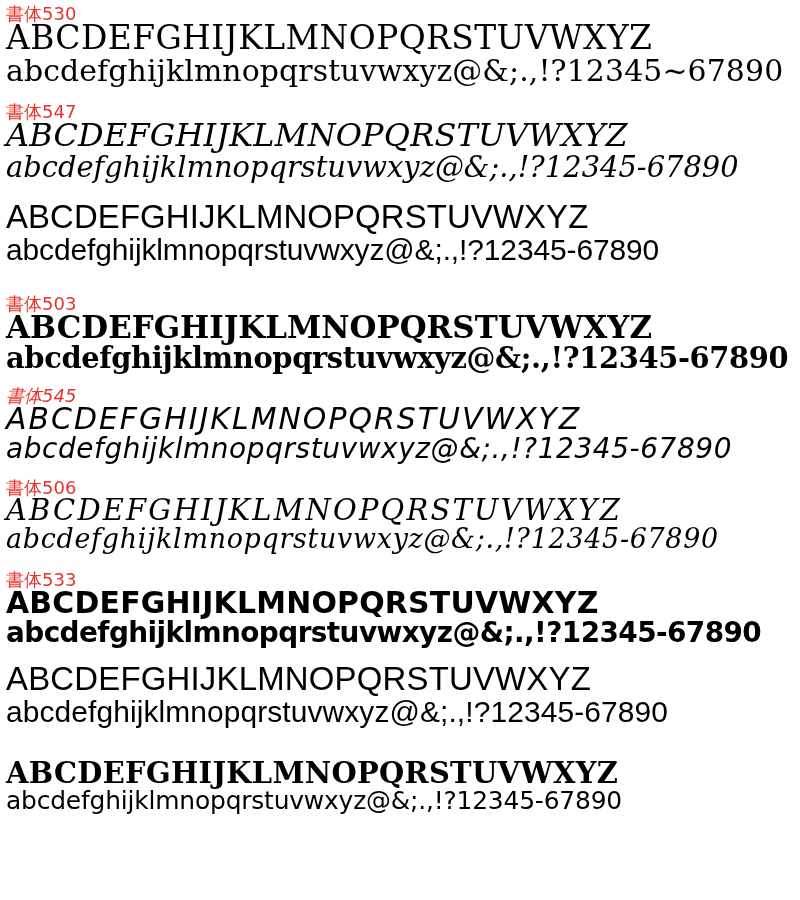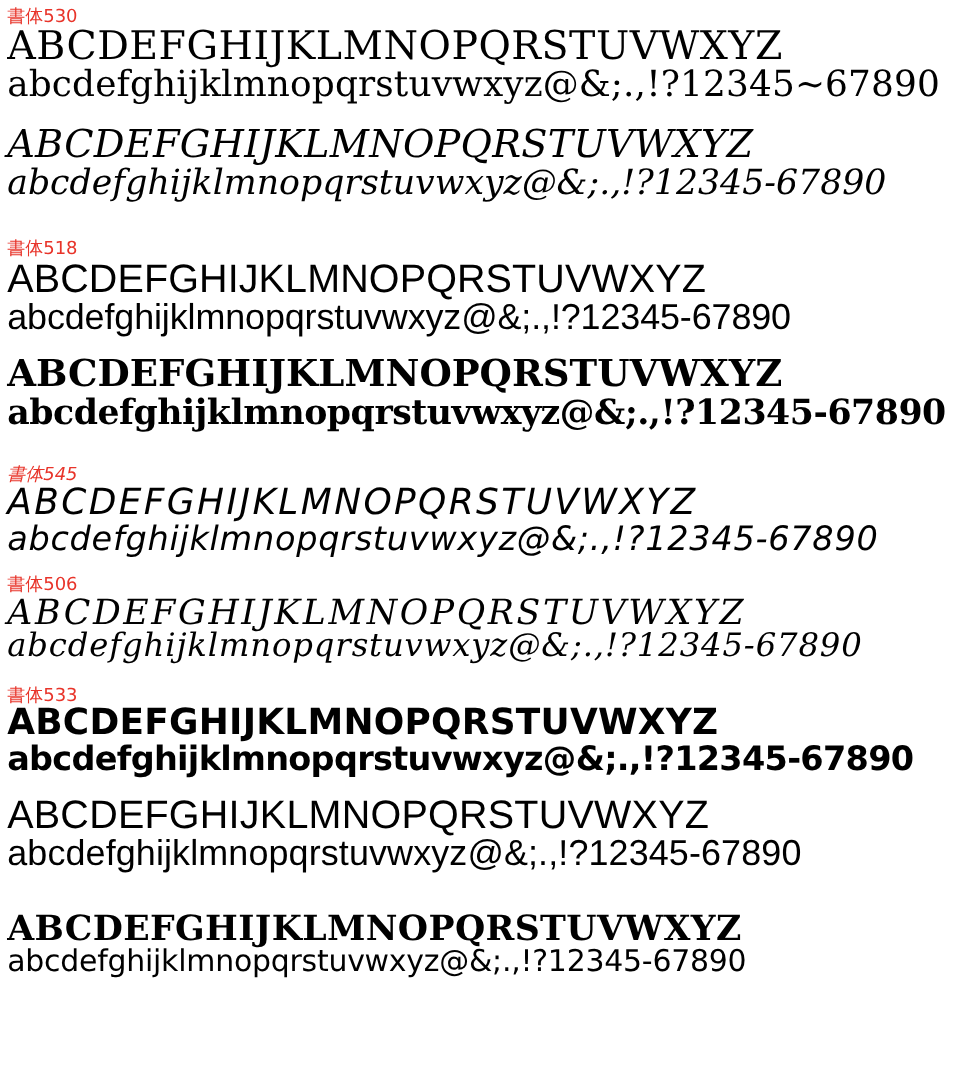--- a/index.html
+++ b/index.html
@@ -21,21 +21,21 @@
     padding: 6px 0 0 0;
   }
   .specimen {
     position: relative;
     box-sizing: border-box;
     padding: 0 4px 0 6px;
   }
   .label {
     color: #e8342a;
     font-family: "DejaVu Sans", sans-serif;
-    font-size: 15px;
+    font-size: 18px;
     line-height: 15px;
     letter-spacing: 0px;
     white-space: nowrap;
   }
   .line {
     white-space: nowrap;
     color: #000000;
     line-height: 1.04;
     transform-origin: left center;
   }
@@ -185,31 +185,32 @@
 
 <div id="sheet">
 
   <div class="specimen f530" style="height:98px;">
     <div class="label">書体530</div>
     <div class="line upper" style="transform: scaleX(0.9975);">ABCDEFGHIJKLMNOPQRSTUVWXYZ</div>
     <div class="line lower" style="transform: scaleX(0.9975);">abcdefghijklmnopqrstuvwxyz@&amp;;.,!?12345~67890</div>
   </div>
 
   <div class="specimen f547" style="height:96px;">
+    <div class="label">書体547</div>
     <div class="line upper" style="transform: scaleX(0.9975);">ABCDEFGHIJKLMNOPQRSTUVWXYZ</div>
     <div class="line lower" style="transform: scaleX(0.9975);">abcdefghijklmnopqrstuvwxyz@&amp;;.,!?12345-67890</div>
   </div>
 
   <div class="specimen f518" style="height:96px;">
-    <div class="label">書体518</div>
     <div class="line upper" style="transform: scaleX(0.9975);">ABCDEFGHIJKLMNOPQRSTUVWXYZ</div>
     <div class="line lower" style="transform: scaleX(0.9975);">abcdefghijklmnopqrstuvwxyz@&amp;;.,!?12345-67890</div>
   </div>
 
   <div class="specimen f503" style="height:92px;">
+    <div class="label">書体503</div>
     <div class="line upper" style="transform: scaleX(0.9975);">ABCDEFGHIJKLMNOPQRSTUVWXYZ</div>
     <div class="line lower" style="transform: scaleX(0.9975);">abcdefghijklmnopqrstuvwxyz@&amp;;.,!?12345-67890</div>
   </div>
 
   <div class="specimen f545" style="height:92px;font-style:italic;">
     <div class="label">書体545</div>
     <div class="line upper" style="transform: scaleX(0.9975);">ABCDEFGHIJKLMNOPQRSTUVWXYZ</div>
     <div class="line lower" style="transform: scaleX(0.9975);">abcdefghijklmnopqrstuvwxyz@&amp;;.,!?12345-67890</div>
   </div>
 

